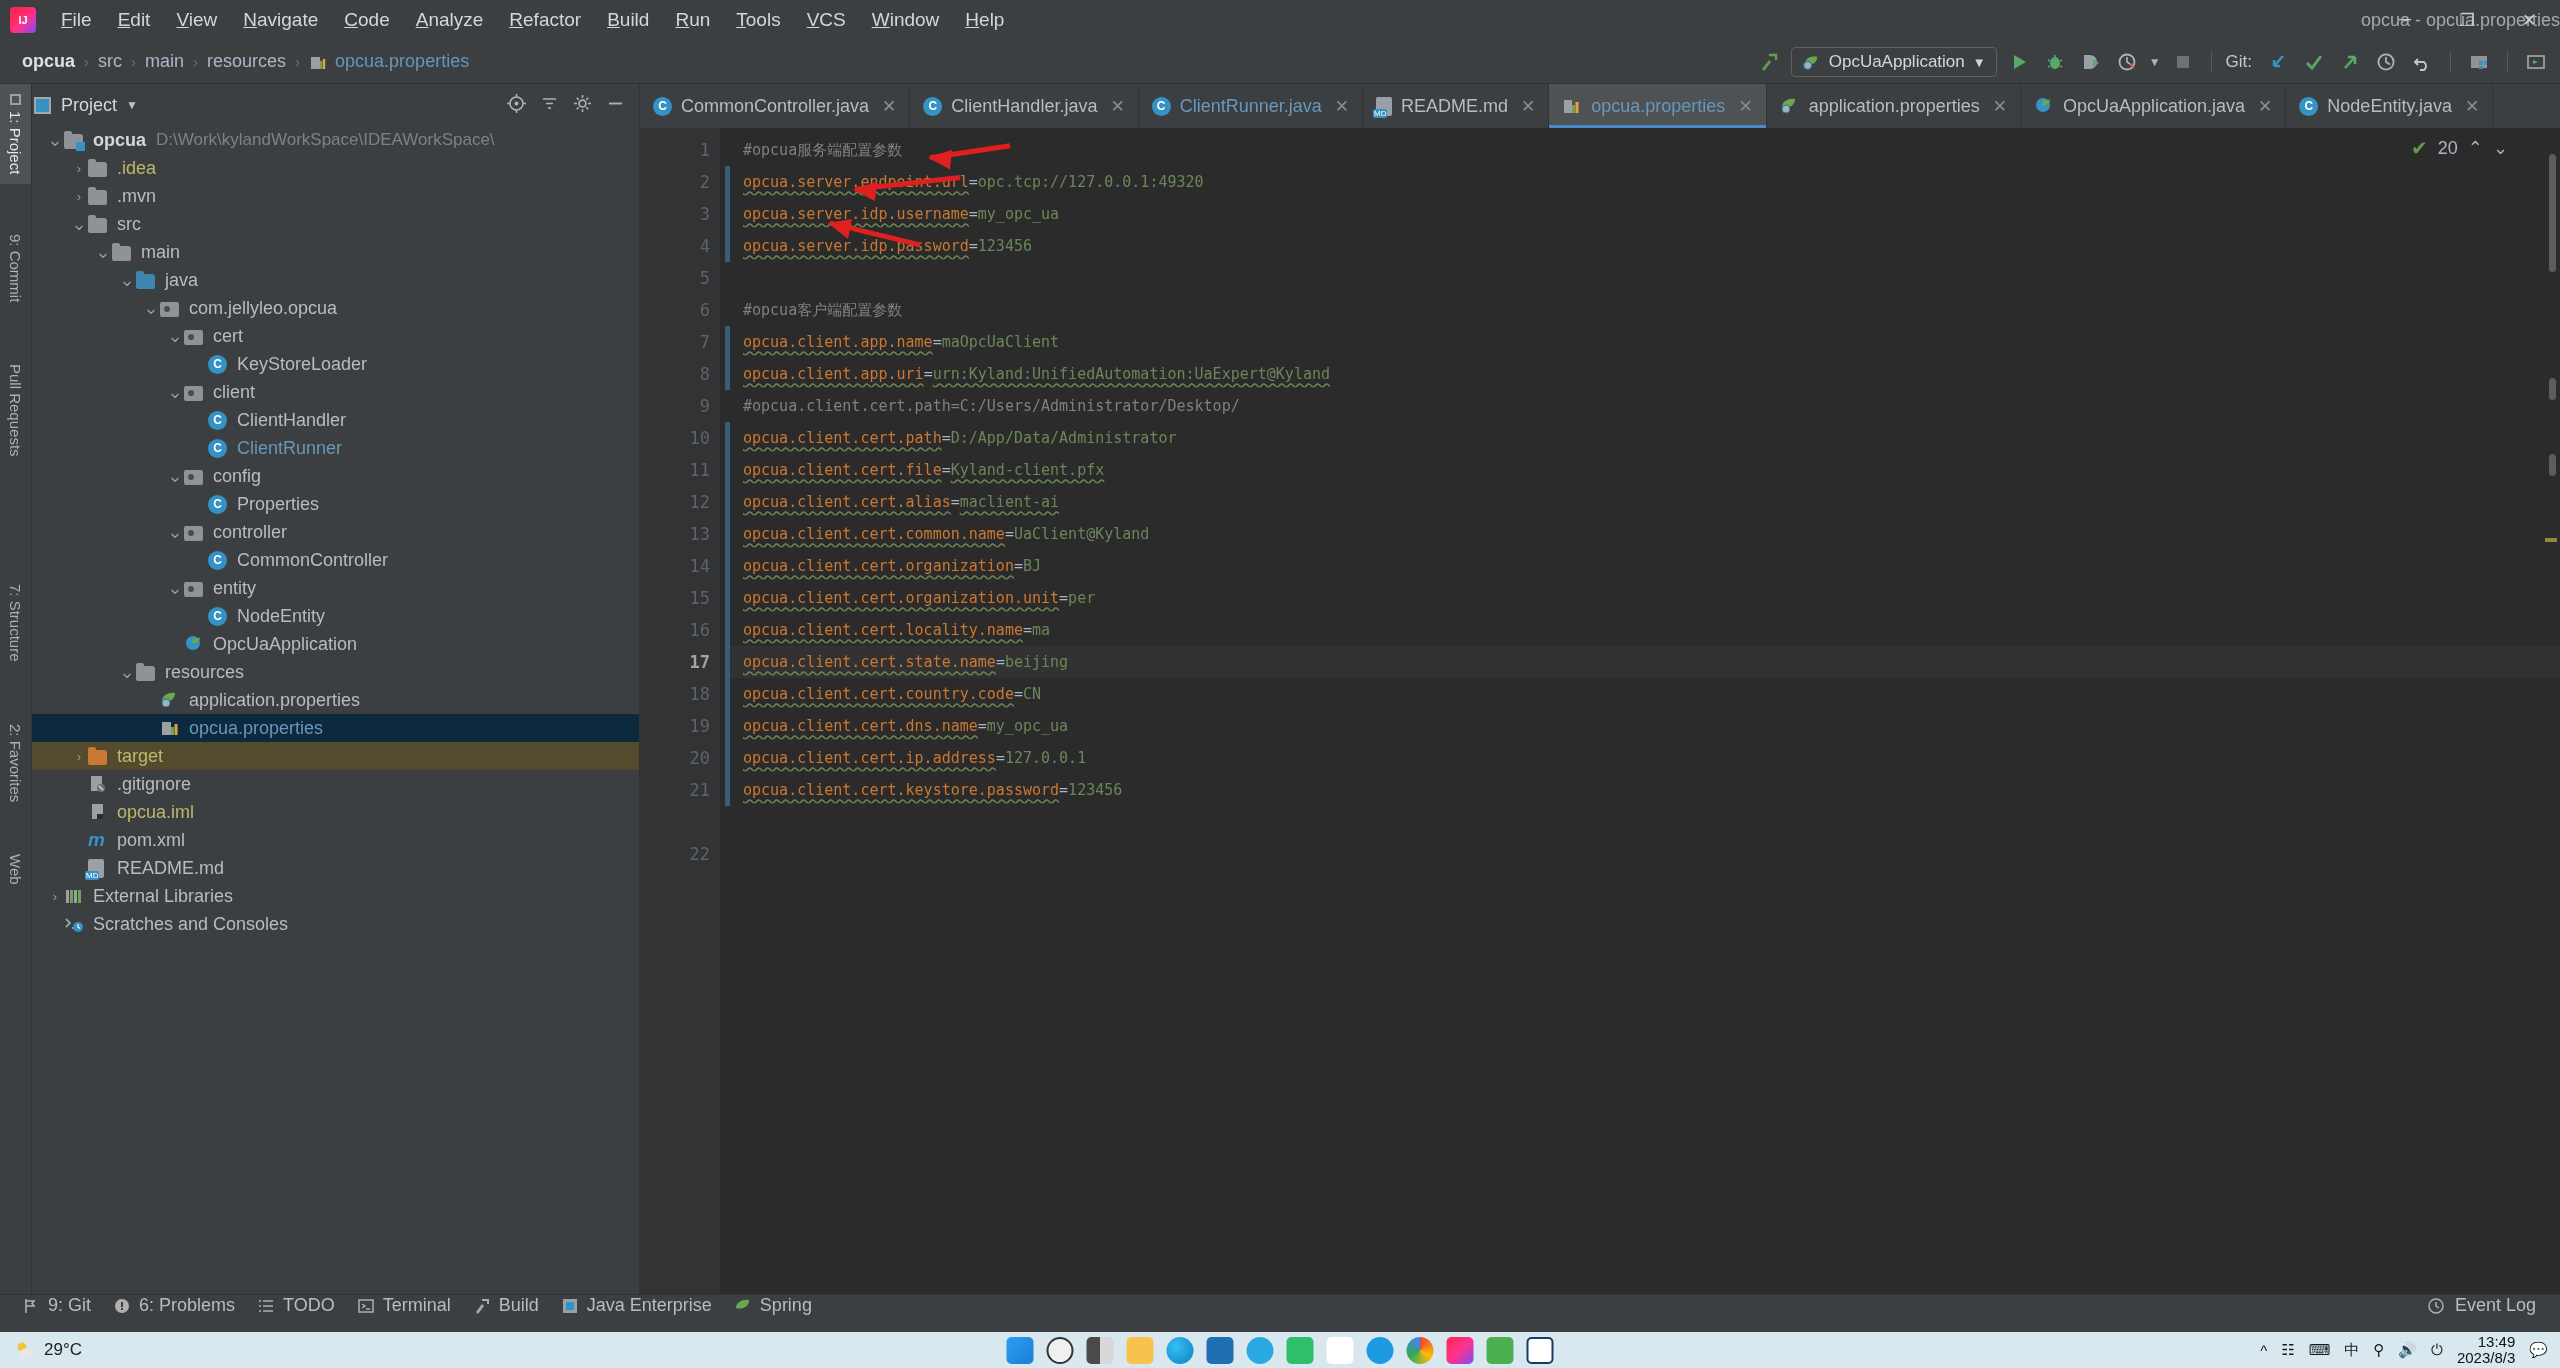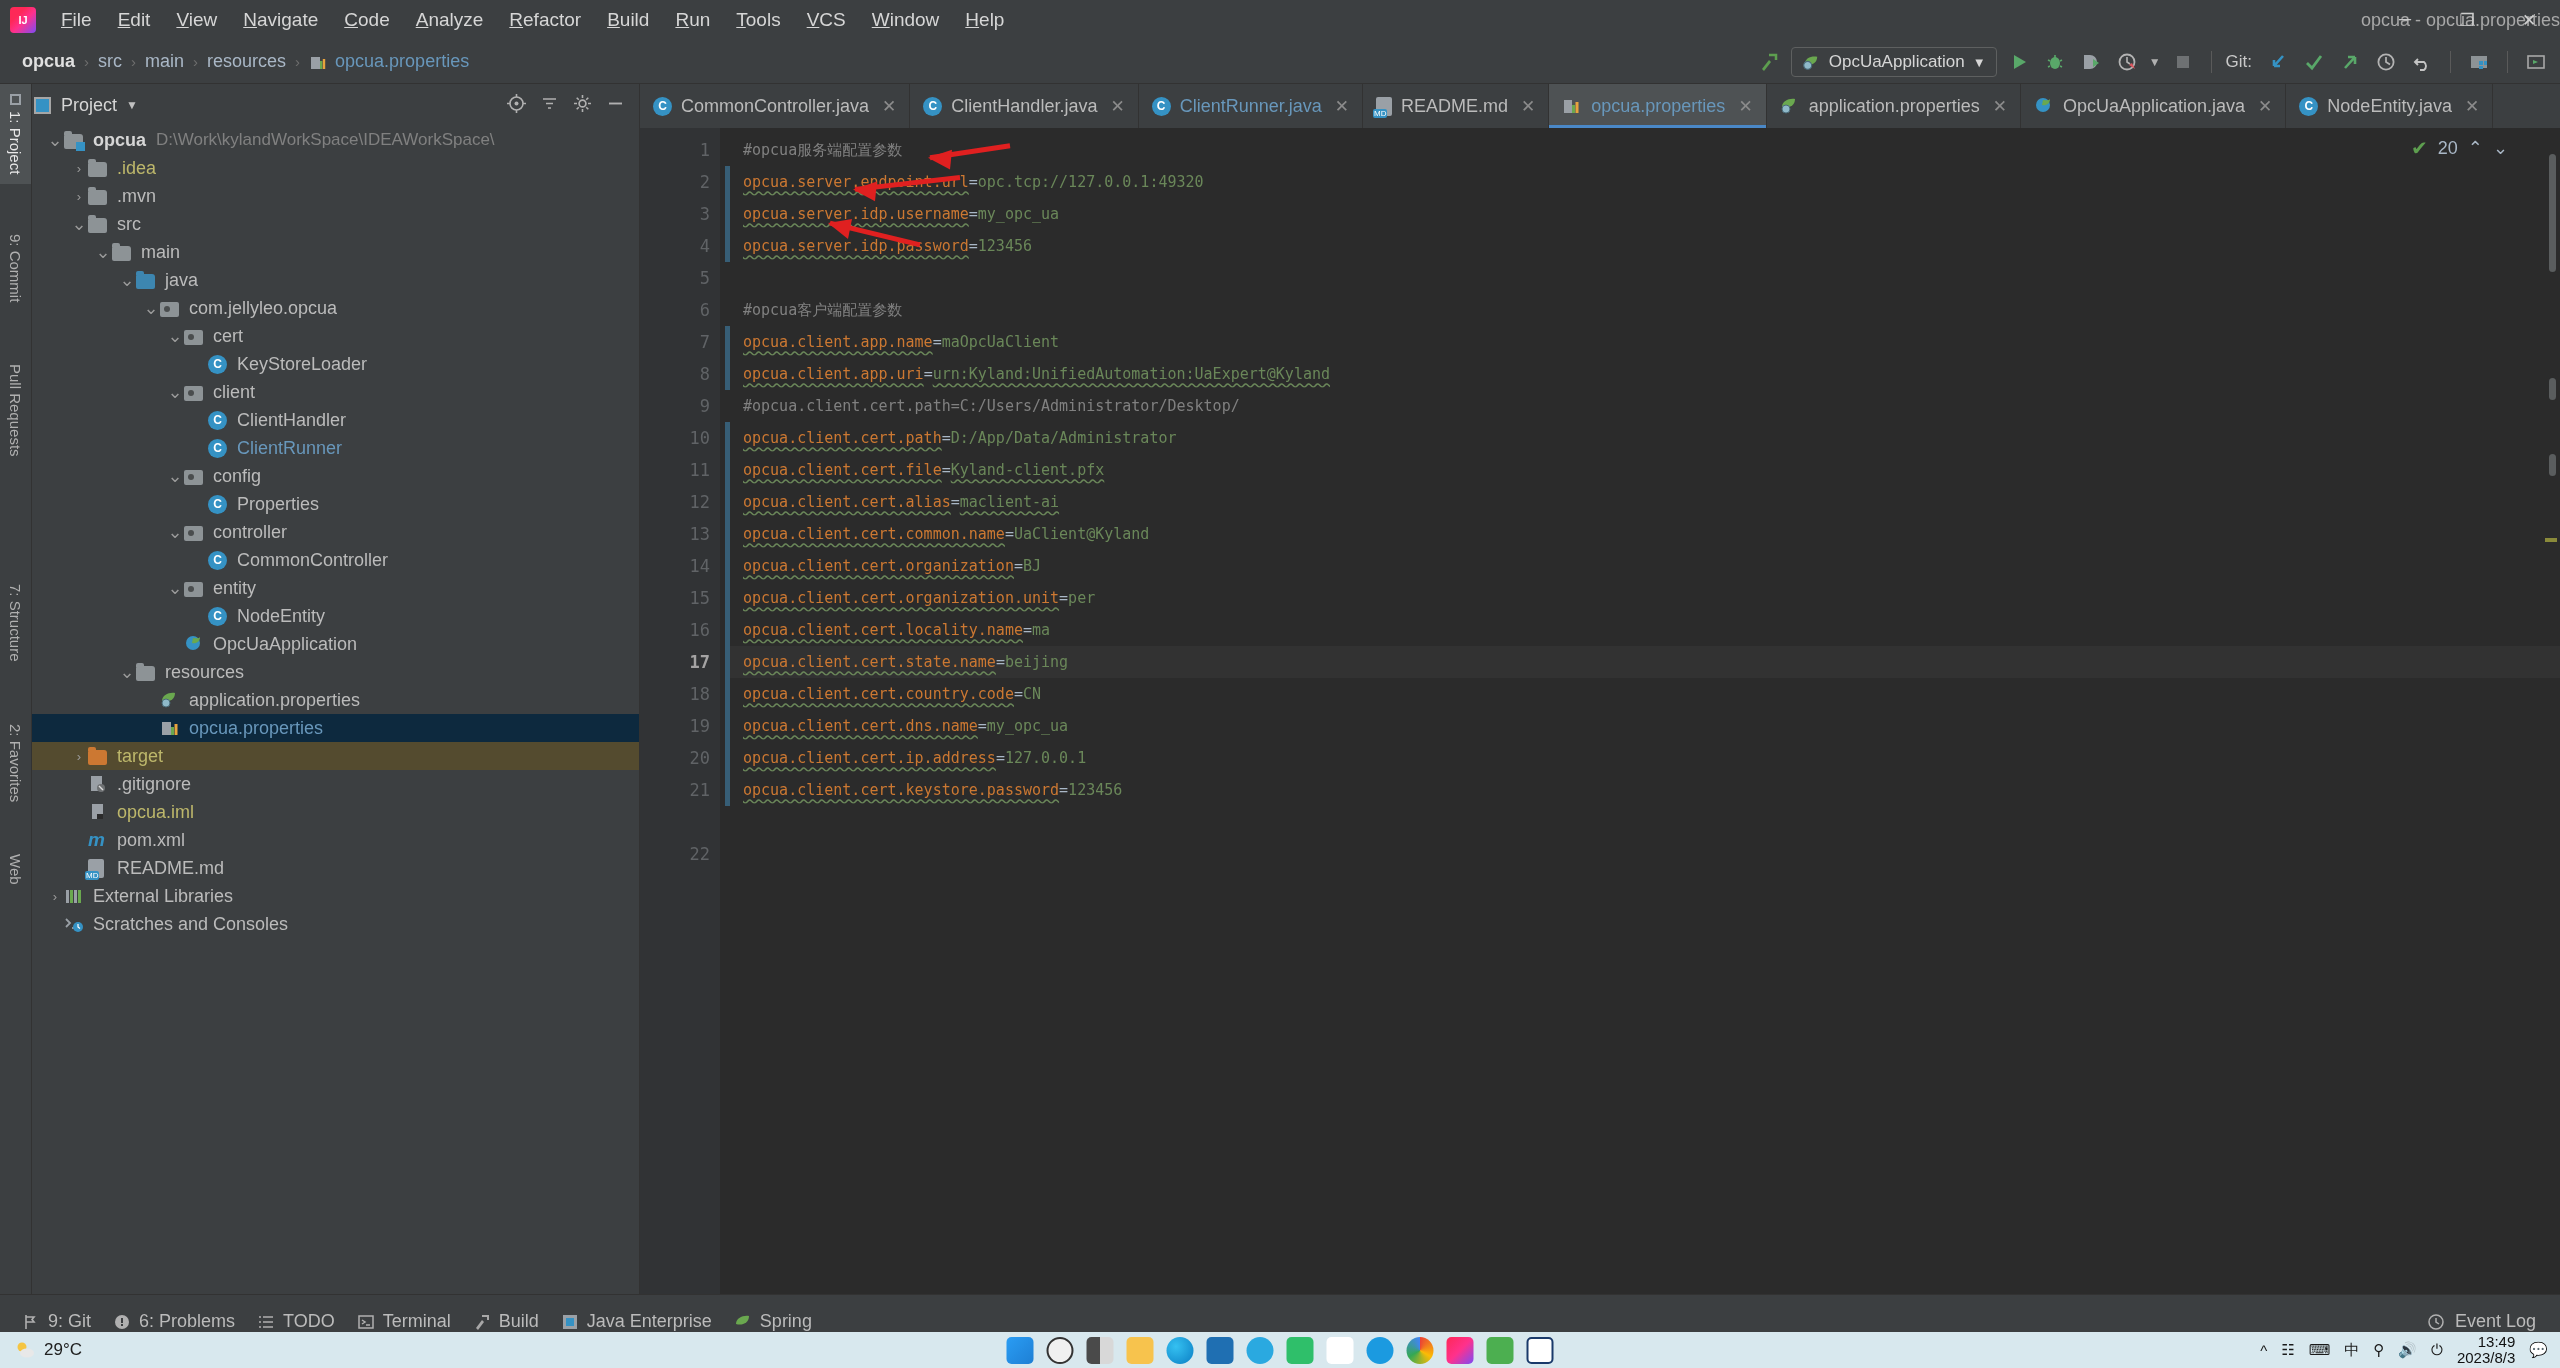--- a/index.html
+++ b/index.html
@@ -155,21 +155,21 @@
   .editor-scroll{ position:absolute; right:4px; width:7px; background:#5a5d5e;
       border-radius:4px; }
 
   
   .arrowsvg{ position:absolute; left:0; top:0; width:100%; height:100%;
       pointer-events:none; z-index:6; }
 
   
   .statusbar{ position:absolute; left:0; bottom:36px; width:2560px; height:38px;
       background:#3c3f41; border-top:1px solid #323232;
-      display:flex; align-items:flex-end; }
+      display:flex; align-items:flex-start; }
   .sb-item{ display:flex; align-items:center; gap:8px; margin-left:22px;
       font-size:18px; color:#bbbbbb; white-space:nowrap; }
   .sb-right{ margin-left:auto; margin-right:24px; display:flex;
       align-items:center; gap:10px; font-size:18px; color:#bbbbbb; }
 
   
   .taskbar{ position:absolute; left:0; bottom:0; width:2560px; height:36px;
       background:#d8e8ee; display:flex; align-items:center; }
   .weather{ display:flex; align-items:center; gap:8px; margin-left:14px;
       font-size:17px; color:#202020; }

